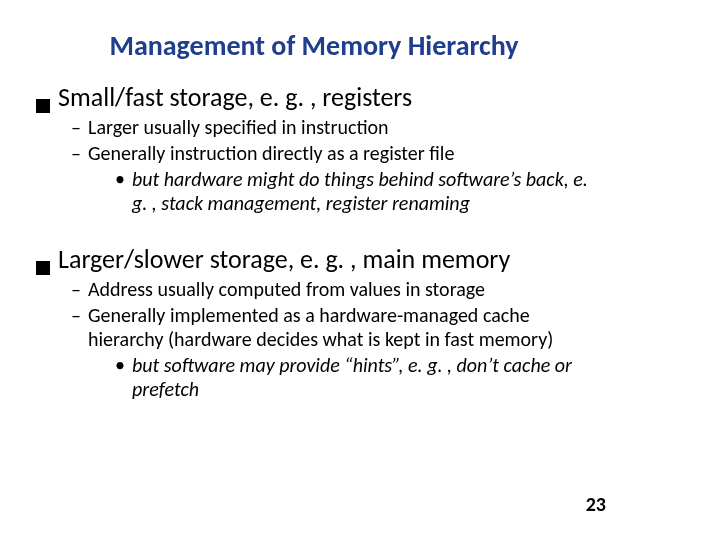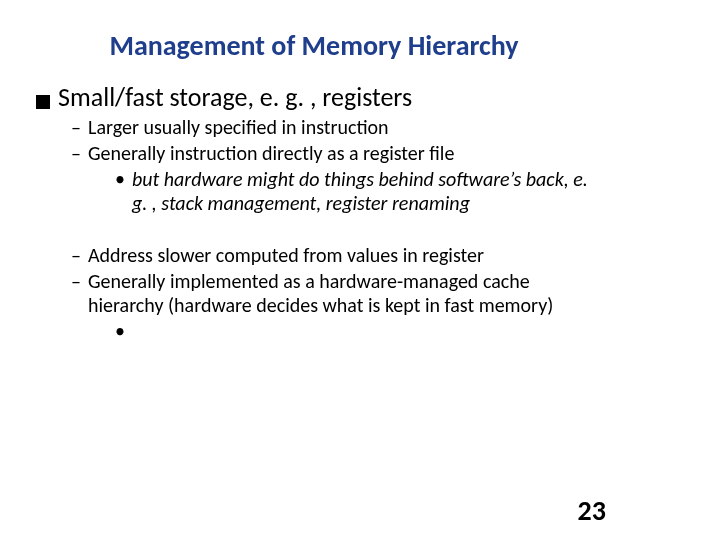--- a/index.html
+++ b/index.html
@@ -1,26 +1,26 @@
 <!DOCTYPE html>
 <html><head>
 <meta charset="utf-8">
 <style>
   * { margin: 0; padding: 0; box-sizing: border-box; }
   html, body { width: 720px; height: 540px; background: #fff; font-family: Calibri, "Segoe UI", Arial, sans-serif; color: #000; }
   .slide { width: 628px; height: 540px; position: relative; padding: 28px 36px 0 36px; }
   .title { color: #1f3e8c; font-weight: 700; font-size: 28px; text-align: center; margin-bottom: 18px; }
-  .lvl1 { display: flex; align-items: center; font-size: 26px; margin-top: 2px; }
+  .lvl1 { display: flex; align-items: flex-end; font-size: 26px; margin-top: 2px; }
   .lvl1 .mk { width: 14px; height: 14px; background: #000; margin-top: 10px; margin-right: 8px; flex: 0 0 auto; }
   .lvl2 { display: flex; align-items: flex-start; font-size: 20px; margin-left: 34px; line-height: 1.2; margin-top: 2px; }
   .lvl2 .mk { width: 12px; text-align: center; margin-right: 6px; flex: 0 0 auto; }
   .lvl3 { display: flex; align-items: flex-start; font-size: 20px; font-style: italic; margin-left: 78px; line-height: 1.2; margin-top: 2px; }
   .lvl3 .mk { width: 12px; text-align: center; margin-right: 6px; flex: 0 0 auto; font-style: normal; }
   .gap { height: 26px; }
-  .pagenum { position: absolute; right: 22px; bottom: 12px; font-size: 28px; font-weight: 700; }
+  .pagenum { position: absolute; right: 22px; bottom: 24px; font-size: 20px; font-weight: 700; }
 </style>
 </head>
 <body>
 
 <div class="slide">
 
   <div class="title">Management of Memory Hierarchy</div>
 
   <div class="lvl1">
     <span class="mk"></span>
@@ -34,26 +34,31 @@
     <span class="mk">–</span>
     <span>Generally instruction directly as a register file</span>
   </div>
   <div class="lvl3">
     <span class="mk">•</span>
     <span>but hardware might do things behind software’s back, e. g. , stack management, register renaming</span>
   </div>
 
   <div class="gap"></div>
 
+  <div class="lvl1">
+    <span class="mk"></span>
+    <span>Larger/slower storage, e. g. , main memory</span>
+  </div>
   <div class="lvl2">
     <span class="mk">–</span>
-    <span>Address slower computed from values in register</span>
+    <span>Address usually computed from values in storage</span>
   </div>
   <div class="lvl2">
     <span class="mk">–</span>
     <span>Generally implemented as a hardware-managed cache hierarchy (hardware decides what is kept in fast memory)</span>
   </div>
   <div class="lvl3">
     <span class="mk">•</span>
+    <span>but software may provide “hints”, e. g. , don’t cache or prefetch</span>
   </div>
 
   <div class="pagenum">23</div>
 </div>
 
 </body></html>

